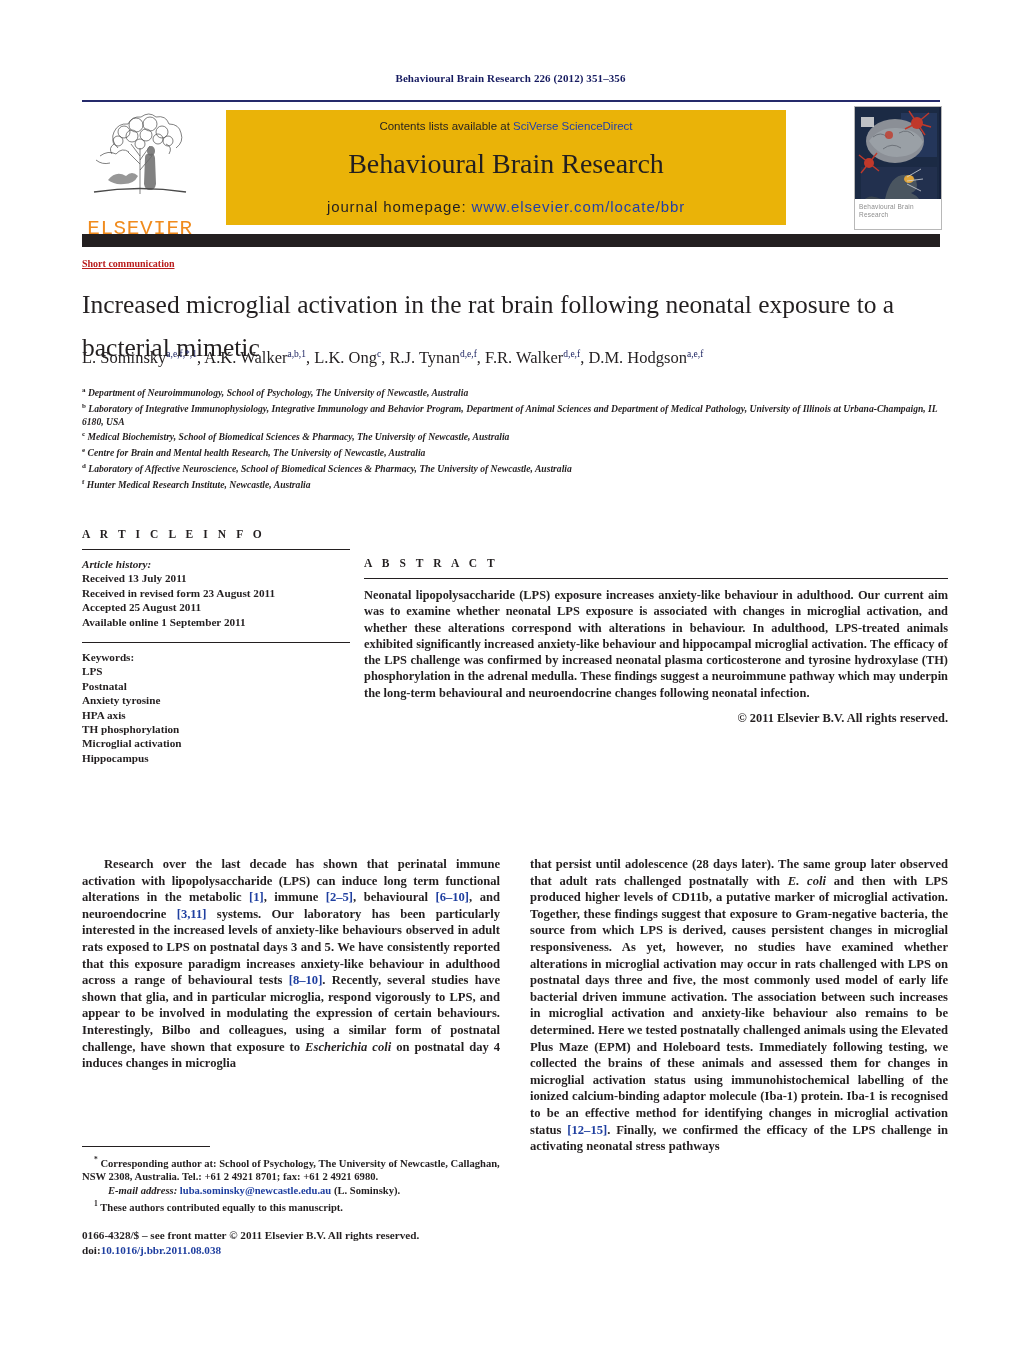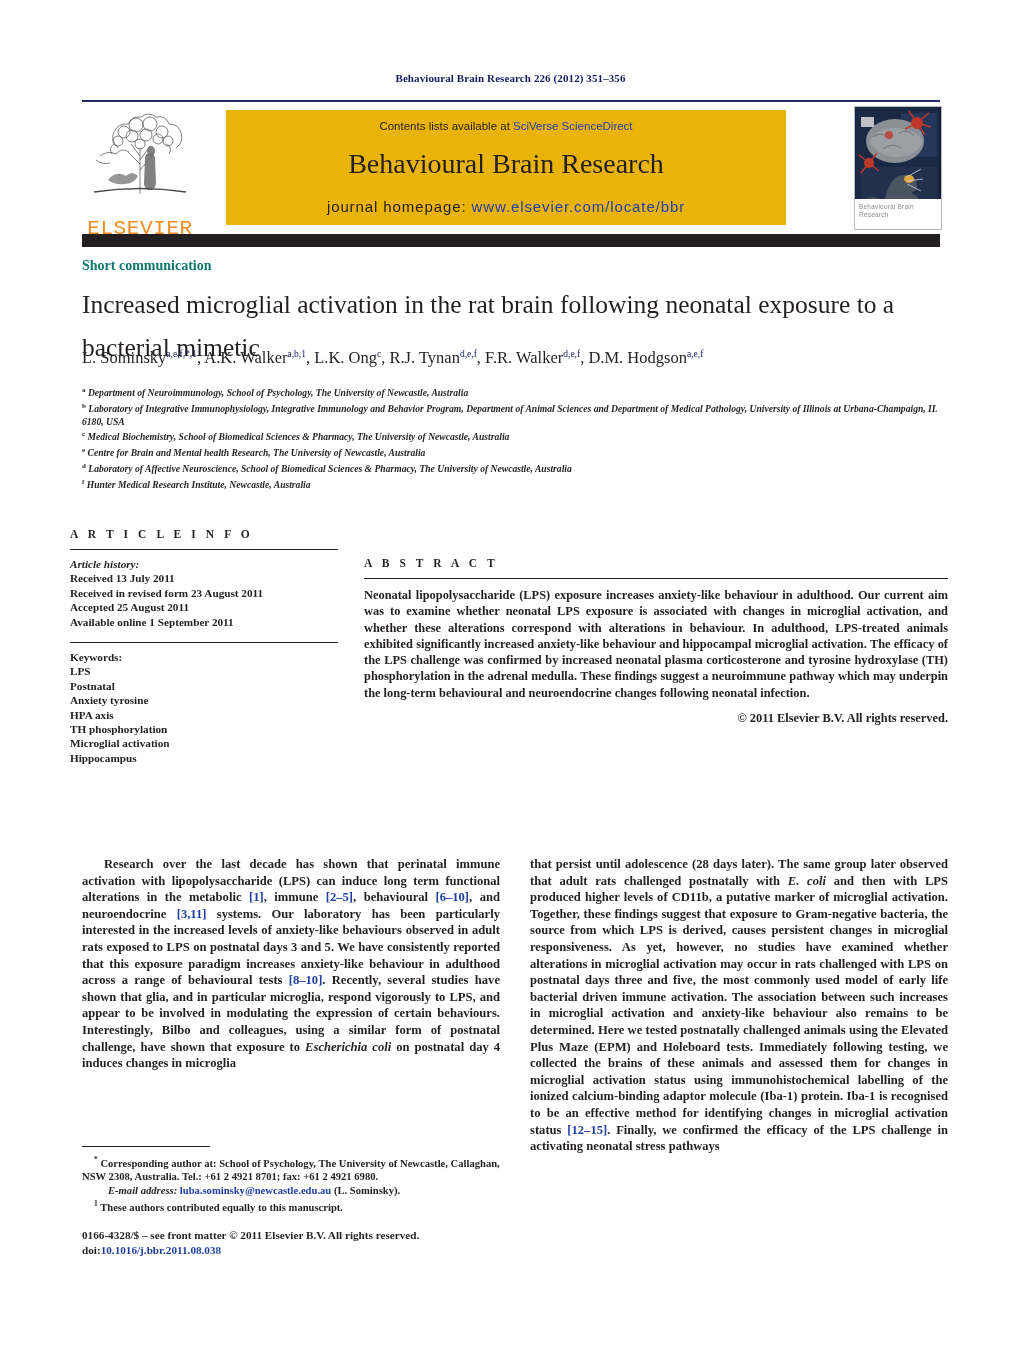--- a/index.html
+++ b/index.html
@@ -129,23 +129,24 @@
     position: absolute;
     left: 82px; top: 234px;
     width: 858px;
     height: 13px;
     background: #231f20;
   }
   
   .artcat {
     position: absolute;
     left: 82px; top: 258px;
-    font-size: 14px;
-    font-weight: bold;
-    color: #0f766e;
+    font-size: 10px;
+    font-weight: bold;
+    color: #b91c1c;
+    text-decoration: underline;
   }
   .title {
     position: absolute;
     left: 82px; top: 283px;
     width: 866px;
     font-size: 25.5px;
     line-height: 43px;
     color: #231f20;
   }
   .authors {
@@ -164,21 +165,21 @@
     line-height: 12.6px;
     font-style: italic;
     font-weight: bold;
     color: #231f20;
   }
   .affils .m { display: block; }
   .affils sup { font-style: normal; font-size: 7px; vertical-align: super; }
   
   .infobox {
     position: absolute;
-    left: 70px; top: 528px;
+    left: 82px; top: 528px;
     width: 268px;
   }
   .absbox {
     position: absolute;
     left: 364px; top: 528px;
     width: 584px;
     margin-top: 29px;
   }
   .sechead {
     font-size: 11.5px;

